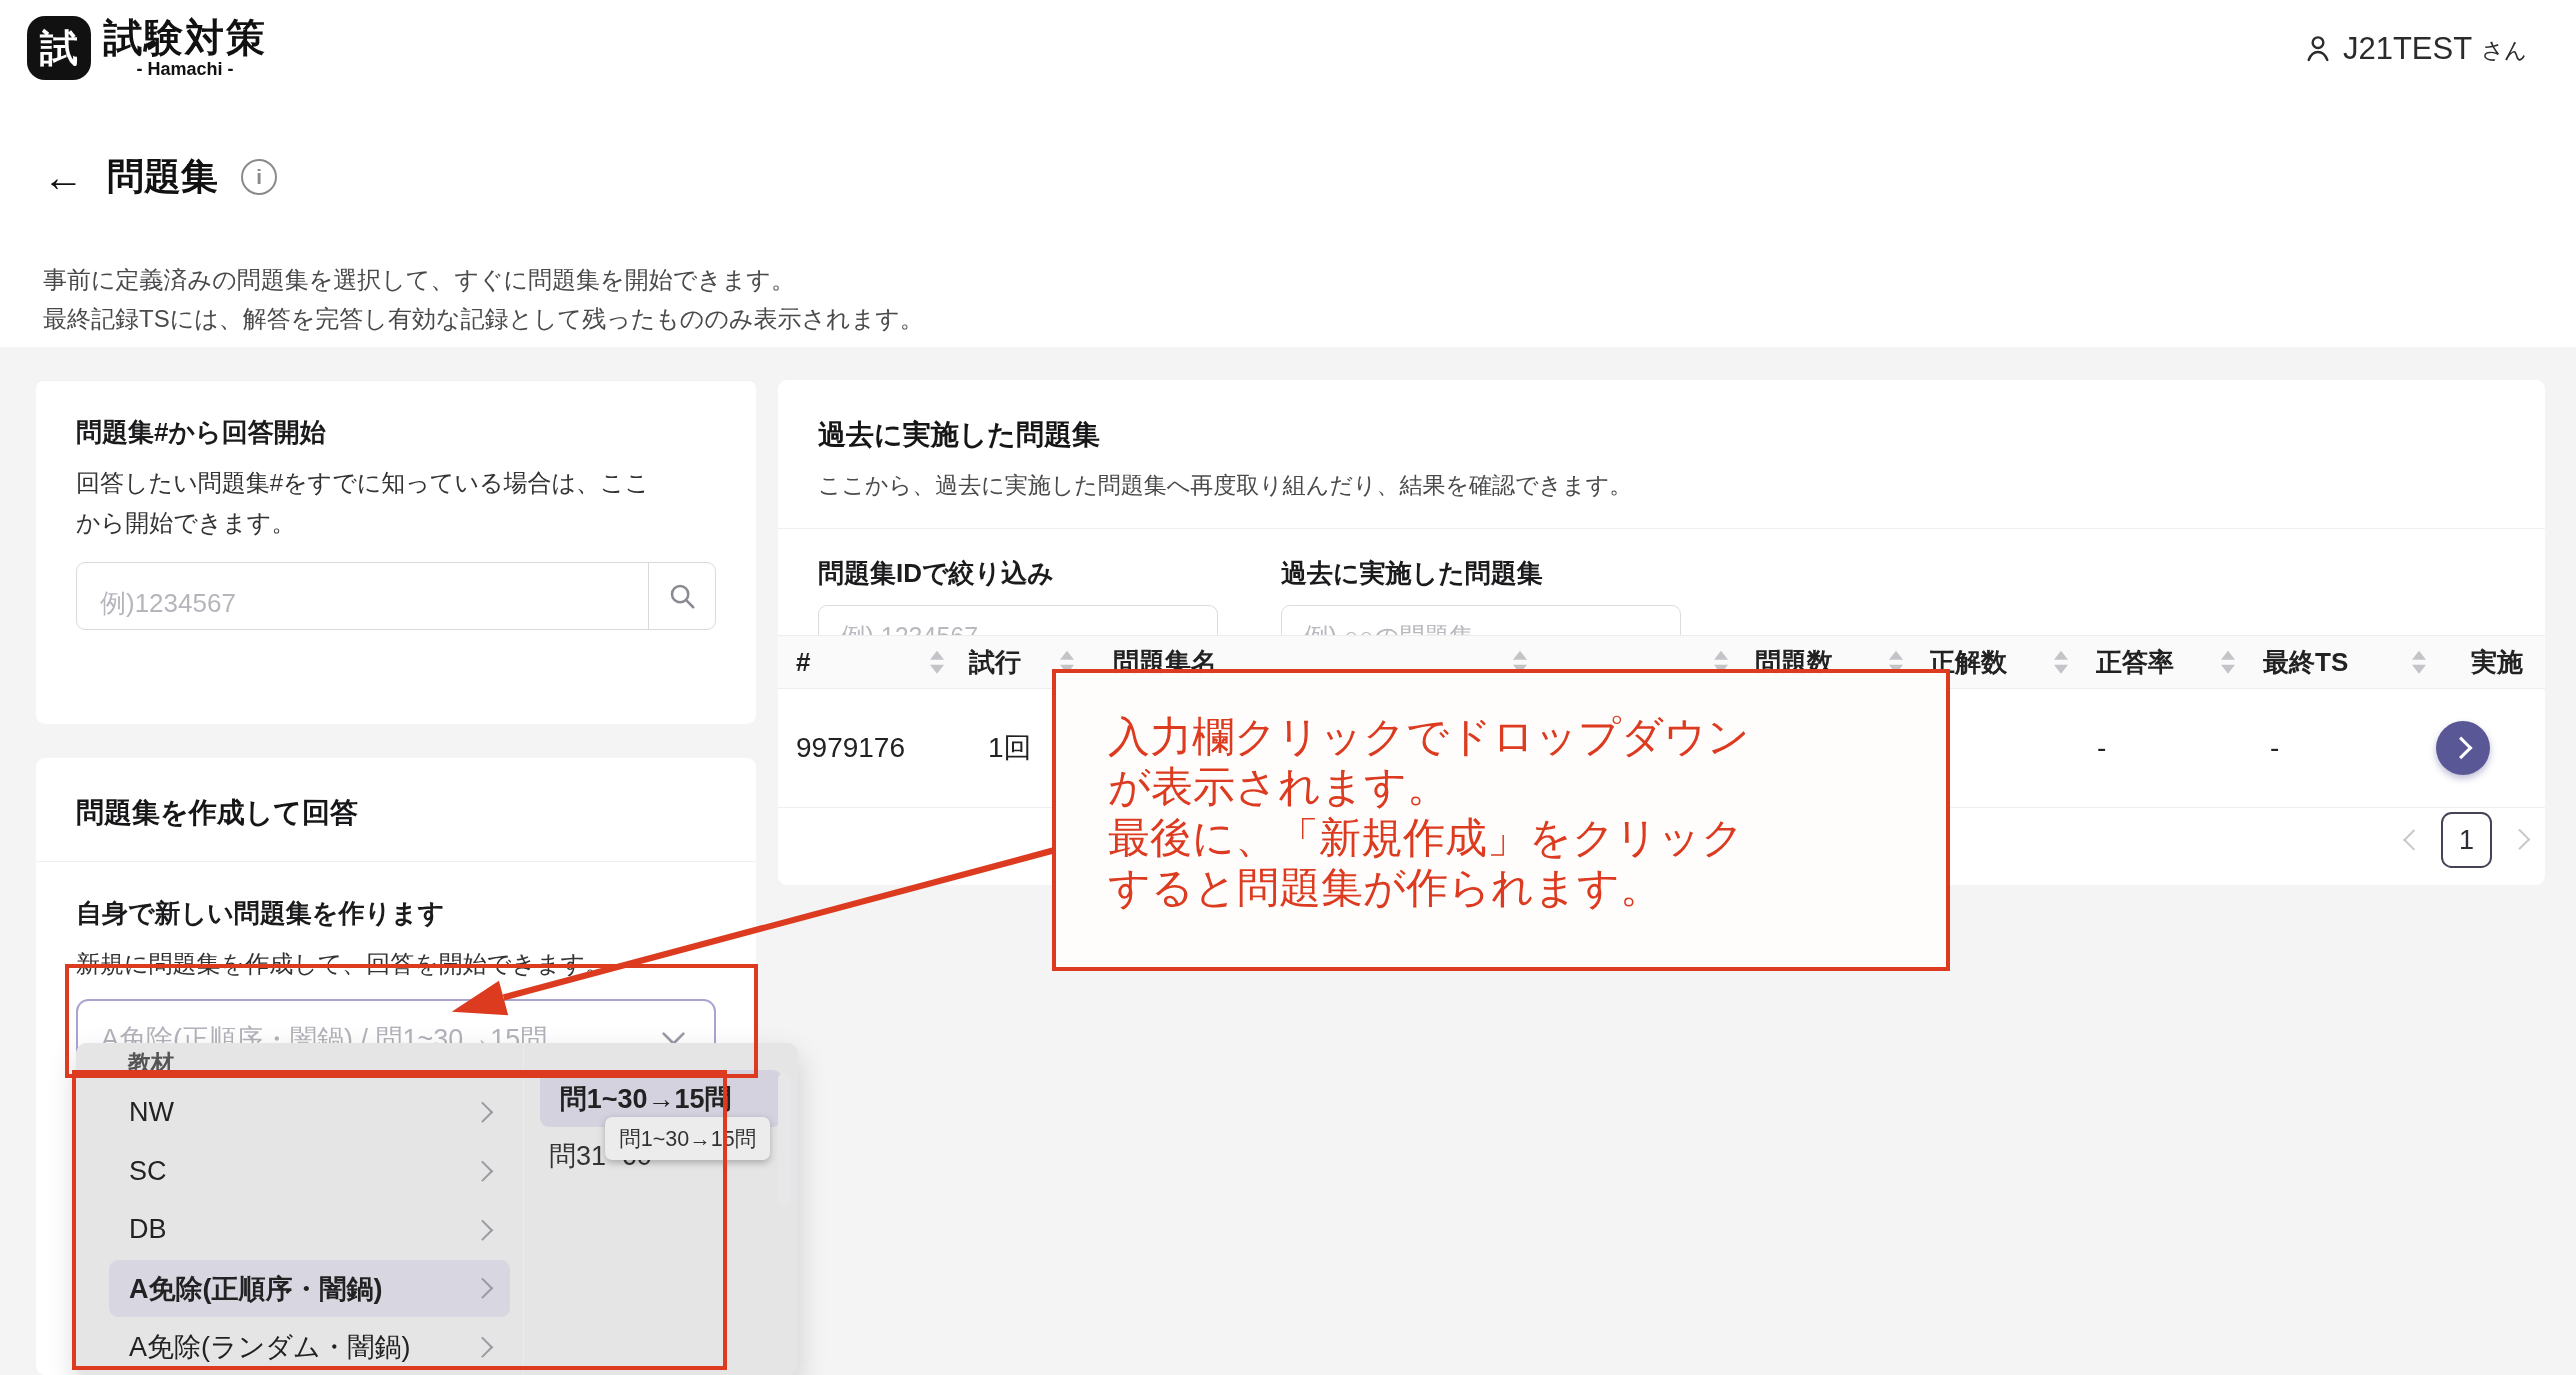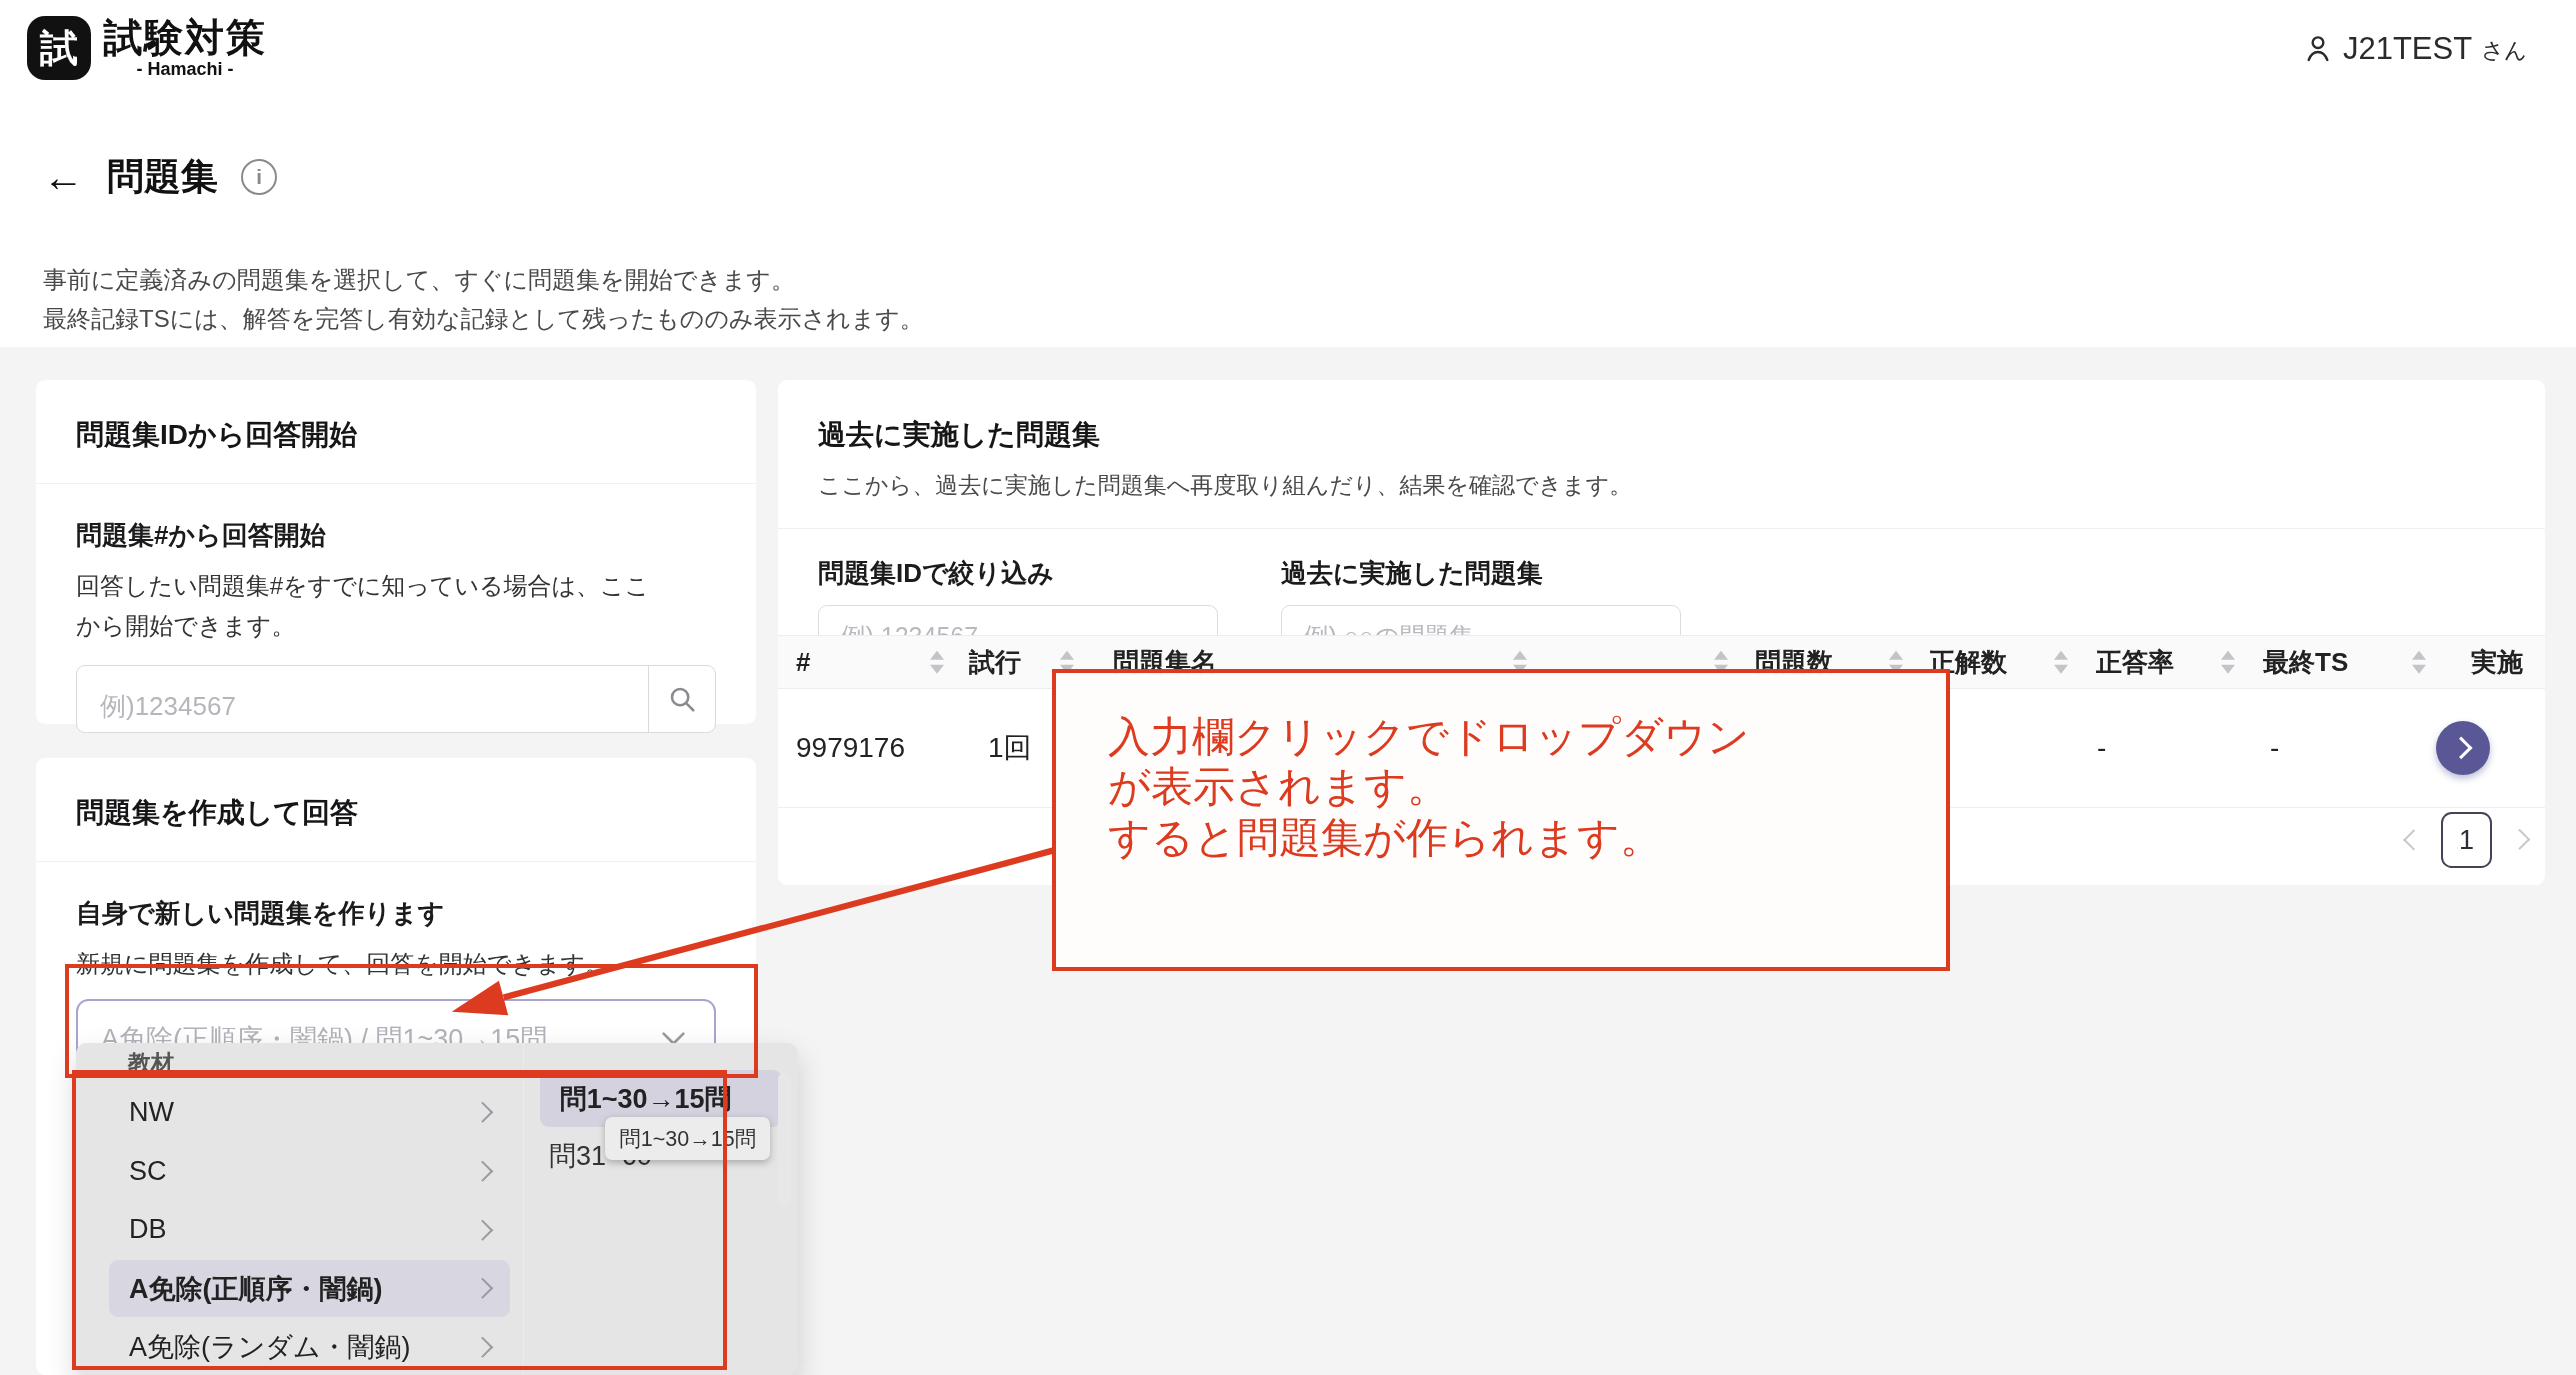--- a/index.html
+++ b/index.html
@@ -134,21 +134,20 @@
   <span class="info-icon">i</span>
 </div>
 <div class="page-desc">
   <div>事前に定義済みの問題集を選択して、すぐに問題集を開始できます。</div>
   <div>最終記録TSには、解答を完答し有効な記録として残ったもののみ表示されます。</div>
 </div>
 
 <div class="main-bg"></div>
 
 <div class="card" style="left:36px;top:380px;width:720px;height:344px;">
-  <div class="card-h">問題集IDから回答開始</div>
   <div class="card-divider"></div>
   <div class="card-body">
     <div class="sub-h">問題集#から回答開始</div>
     <div class="body-text" style="width:597px;">回答したい問題集#をすでに知っている場合は、ここから開始できます。</div>
     <div class="text-input">
       <span class="ph">例)1234567</span>
       <span class="input-icon-box">
         <span style="display:flex;">
           <svg width="30" height="30" viewBox="0 0 24 24" fill="none" stroke="#8a8a90" stroke-width="2" stroke-linecap="round">
             <circle cx="10.5" cy="10.5" r="6.5"></circle>
@@ -300,15 +299,16 @@
 
 <svg class="arrow-layer" viewBox="0 0 2880 1538" width="2576" height="1376">
   <line x1="1180" y1="950" x2="563" y2="1115" stroke="#dc3b20" stroke-width="7"></line>
   <polygon points="505,1131 557.8,1096.2 568.2,1134.8" fill="#dc3b20"></polygon>
 </svg>
 <div class="anno anno-rect" style="left:65px;top:964px;width:685px;height:106px;"></div>
 <div class="anno anno-rect" style="left:72px;top:1070px;width:647px;height:292px;"></div>
 <div class="anno anno-box">
   <div class="anno-line">入力欄クリックでドロップダウン</div>
   <div class="anno-line">が表示されます。</div>
+  <div class="anno-line">最後に、「新規作成」をクリック</div>
   <div class="anno-line">すると問題集が作られます。</div>
 </div>
 
 
 </body></html>

